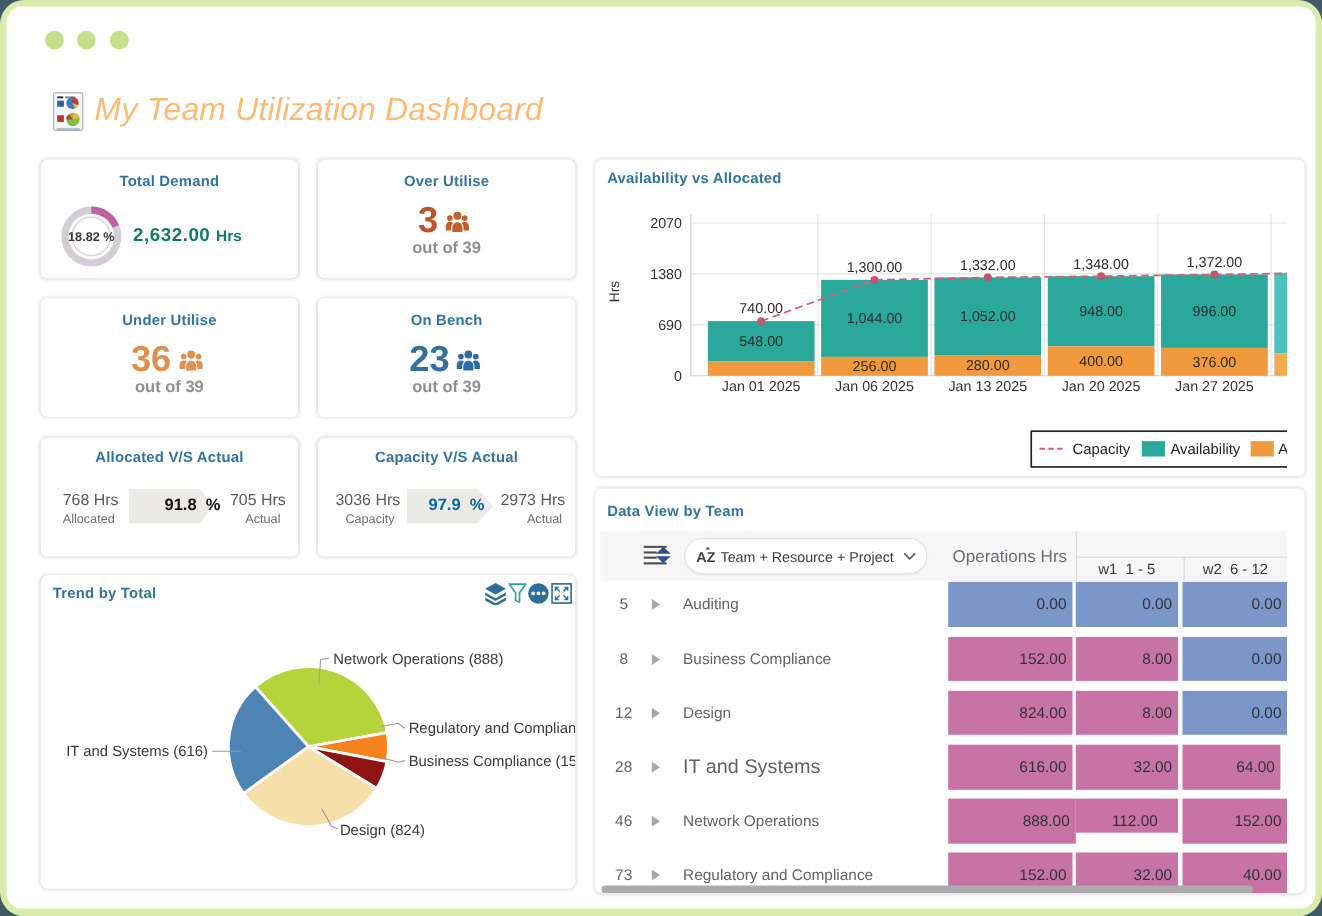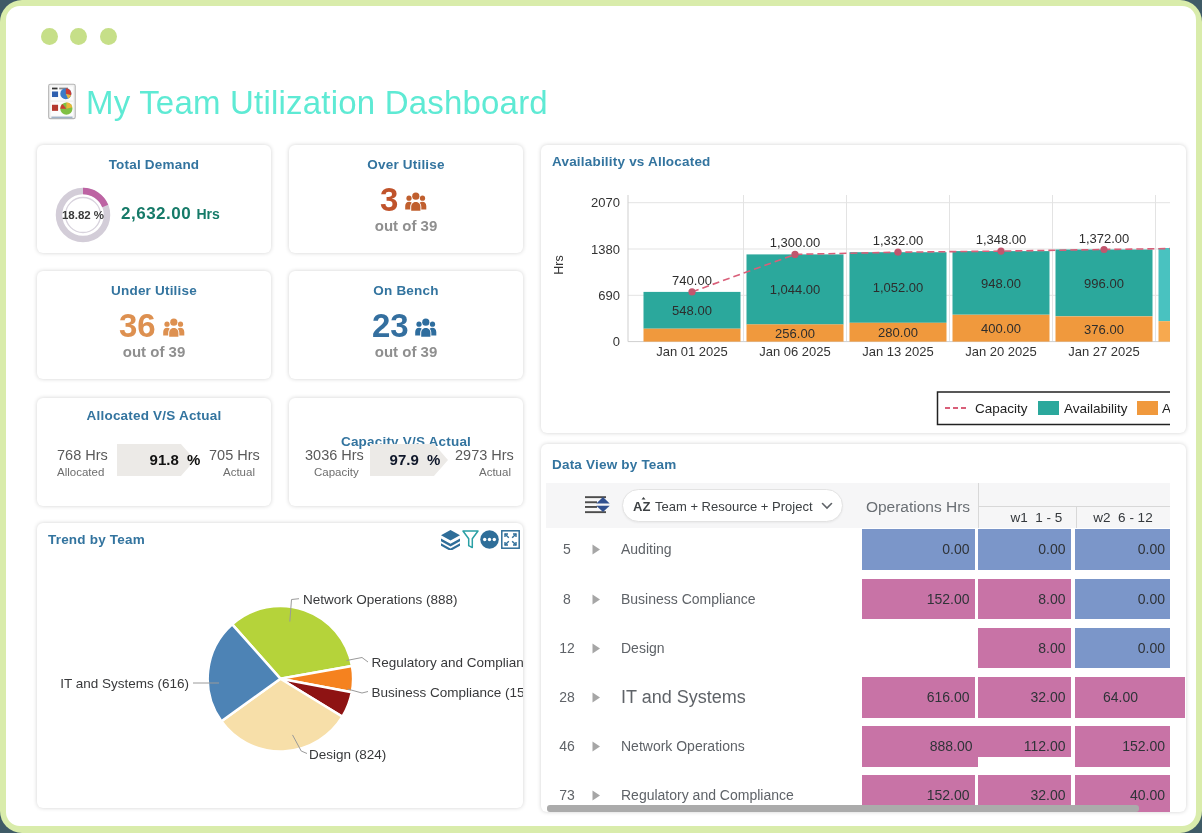--- a/index.html
+++ b/index.html
@@ -1,21 +1,21 @@
 <!DOCTYPE html>
 <html><head>
 <meta charset="utf-8">
 <style>
 * { margin:0; padding:0; box-sizing:border-box; }
 html,body { width:1202px; height:833px; }
 body { position:relative; background:#3f5b66; font-family:"Liberation Sans",sans-serif; overflow:hidden; }
 .frame { position:absolute; left:0; top:0; width:1202px; height:833px; background:#d9ecab; border-radius:22px; }
 .panel { position:absolute; left:6px; top:6px; width:1190px; height:820px; background:#ffffff; border-radius:14px; }
 .dot { position:absolute; width:17px; height:17px; border-radius:50%; background:#c6df88; top:28px; }
-.title { position:absolute; left:86px; top:84px; font-size:33px; font-weight:500; color:#5eead4; letter-spacing:0.2px; }
+.title { position:absolute; left:86px; top:84px; font-size:29px; font-weight:500; color:#fdba74; letter-spacing:0.2px;font-style:italic; }
 .card { position:absolute; background:#fff; border-radius:6px; box-shadow:0 0 4px rgba(0,0,0,0.18); overflow:hidden; }
 .chead { position:absolute; width:100%; text-align:center; font-size:13.5px; font-weight:bold; color:#33749f; letter-spacing:0.2px; }
 .lhead { position:absolute; left:11px; font-size:13.5px; font-weight:bold; color:#33749f; letter-spacing:0.2px; }
 .bignum { position:absolute; font-size:33px; font-weight:bold; line-height:1; }
 .outof { position:absolute; width:100%; text-align:center; font-size:15px; font-weight:bold; color:#8f8f8f; }
 .vs-val { position:absolute; font-size:14.5px; color:#5a5a5a; white-space:nowrap; }
 .vs-lab { position:absolute; font-size:11.5px; color:#6e6e6e; white-space:nowrap; }
 </style>
 </head>
 <body>
@@ -87,31 +87,31 @@
   <div class="chead" style="top:10px;">Allocated V/S Actual</div>
   <div class="vs-val" style="left:20px;top:49px;">768 Hrs</div>
   <div class="vs-lab" style="left:20px;top:68px;">Allocated</div>
   <div style="position:absolute;left:80px;top:46px;width:78px;height:32px;background:#eceae7;clip-path:polygon(0 0,82% 0,100% 50%,82% 100%,0 100%);"></div>
   <div style="position:absolute;left:98px;top:53px;width:56px;text-align:center;font-size:15px;font-weight:bold;color:#111;margin-left:12px;">91.8&nbsp;&nbsp;%</div>
   <div class="vs-val" style="left:172px;top:49px;">705 Hrs</div>
   <div class="vs-lab" style="left:186px;top:68px;">Actual</div>
 </div>
 
 <div class="card" id="c6" style="left:289px;top:398px;width:234px;height:108px;">
-  <div class="chead" style="top:10px;margin-top:26px;">Capacity V/S Actual</div>
+  <div class="chead" style="top:10px;">Capacity V/S Actual</div>
   <div class="vs-val" style="left:16px;top:49px;">3036 Hrs</div>
   <div class="vs-lab" style="left:25px;top:68px;">Capacity</div>
   <div style="position:absolute;left:81px;top:46px;width:78px;height:32px;background:#eceae7;clip-path:polygon(0 0,82% 0,100% 50%,82% 100%,0 100%);"></div>
-  <div style="position:absolute;left:98px;top:53px;width:56px;text-align:center;font-size:15px;font-weight:bold;color:#0f172a;">97.9&nbsp;&nbsp;%</div>
+  <div style="position:absolute;left:98px;top:53px;width:56px;text-align:center;font-size:15px;font-weight:bold;color:#0369a1;">97.9&nbsp;&nbsp;%</div>
   <div class="vs-val" style="left:166px;top:49px;">2973 Hrs</div>
   <div class="vs-lab" style="left:190px;top:68px;">Actual</div>
 </div>
 
 <div class="card" id="c7" style="left:37px;top:523px;width:486px;height:285px;">
-  <div class="lhead" style="top:9px;">Trend by Team</div>
+  <div class="lhead" style="top:9px;">Trend by Total</div>
   <div id="trendicons" style="position:absolute;left:403px;top:6px;width:80px;height:22px;">
     <svg style="position:absolute;left:1px;top:1px;" width="19" height="20" viewBox="0 0 19 20">
       <path d="M9.5,0 L19,5.2 9.5,10.4 0,5.2 Z" fill="#2f6e99"></path>
       <path d="M0,8.6 L9.5,13.8 19,8.6 19,11.2 9.5,16.4 0,11.2 Z" fill="#2f6e99"></path>
       <path d="M0,13.2 L9.5,18.4 19,13.2 19,15.8 9.5,21 0,15.8 Z" fill="#2f6e99"></path>
     </svg>
     <svg style="position:absolute;left:22px;top:1px;" width="17" height="19" viewBox="0 0 17 19">
       <path d="M1,1 H16 L10.3,8.8 V17.6 L6.7,15.7 V8.8 Z" fill="none" stroke="#2aa0a5" stroke-width="1.5" stroke-linejoin="round"></path>
     </svg>
     <svg style="position:absolute;left:40px;top:1px;" width="19" height="19" viewBox="0 0 19 19">
@@ -221,21 +221,21 @@
 </div>
 
 <div class="card" id="c9" style="left:541px;top:444px;width:645px;height:368px;">
   <div class="lhead" style="top:13px;">Data View by Team</div>
   <div id="tablearea" style="position:absolute;left:0;top:0;width:645px;height:368px;overflow:hidden;">
   <div style="position:absolute;left:5px;top:39px;width:624px;height:45px;background:#f6f6f7;"></div>
   <div style="position:absolute;left:436.7px;top:39px;width:1px;height:45px;background:#d8d8d8;"></div>
   <div style="position:absolute;left:436.7px;top:61.5px;width:192.3px;height:1px;background:#d8d8d8;"></div>
   <div style="position:absolute;left:535px;top:62px;width:1px;height:22px;background:#d8d8d8;"></div>
   <div style="position:absolute;left:320.5px;top:53.5px;width:113px;text-align:center;font-size:15.5px;color:#6a6f74;">Operations Hrs</div>
-  <div style="position:absolute;left:437.4px;top:66px;width:92px;text-align:center;font-size:13.5px;color:#33373b;margin-left:12px;">w1&nbsp; 1 - 5</div>
+  <div style="position:absolute;left:437.4px;top:66px;width:92px;text-align:center;font-size:13.5px;color:#33373b;">w1&nbsp; 1 - 5</div>
   <div style="position:absolute;left:535px;top:66px;width:94px;text-align:center;font-size:13.5px;color:#33373b;">w2&nbsp; 6 - 12</div>
   <svg style="position:absolute;left:44px;top:51px;" width="25" height="21" viewBox="0 0 25 21">
 <g fill="#4d4d4d">
 <rect x="0" y="1.2" width="21" height="1.9"></rect>
 <rect x="0" y="6.3" width="12" height="1.9"></rect>
 <rect x="0" y="11" width="12" height="1.9"></rect>
 <rect x="0" y="16.2" width="21" height="1.9"></rect>
 </g>
 <polygon points="11.3,8.4 24.7,8.4 18,2.1" fill="#31508f"></polygon>
 <polygon points="11.3,10.7 24.7,10.7 18,17" fill="#31508f"></polygon>
@@ -263,37 +263,38 @@
       </svg>
   <div style="position:absolute;left:80px;top:134.6px;height:40.5px;line-height:40.5px;font-size:14px;color:#5f6368;">Business Compliance</div>
   <div style="position:absolute;left:320.5px;top:134.6px;width:113px;height:40.5px;line-height:40.5px;background:#c873a6;text-align:right;padding-right:5px;font-size:14px;color:#2f3338;">152.00</div>
   <div style="position:absolute;left:437.4px;top:134.6px;width:92.2px;height:40.5px;line-height:40.5px;background:#c873a6;text-align:right;padding-right:5px;font-size:14px;color:#2f3338;">8.00</div>
   <div style="position:absolute;left:534px;top:134.6px;width:95px;height:40.5px;line-height:40.5px;background:#7b96c9;text-align:right;padding-right:5px;font-size:14px;color:#2f3338;">0.00</div>
   <div style="position:absolute;left:12px;top:183.8px;width:28px;height:40.5px;line-height:40.5px;text-align:center;font-size:14px;color:#5f6368;">12</div>
   <svg style="position:absolute;left:51px;top:198.8px;" width="9" height="11" viewBox="0 0 9 11">
         <polygon points="0.5,0.5 8,5.5 0.5,10.5" fill="#a6a6a6"></polygon>
       </svg>
   <div style="position:absolute;left:80px;top:183.8px;height:40.5px;line-height:40.5px;font-size:14px;color:#5f6368;">Design</div>
+  <div style="position:absolute;left:320.5px;top:183.8px;width:113px;height:40.5px;line-height:40.5px;background:#c873a6;text-align:right;padding-right:5px;font-size:14px;color:#2f3338;">824.00</div>
   <div style="position:absolute;left:437.4px;top:183.8px;width:92.2px;height:40.5px;line-height:40.5px;background:#c873a6;text-align:right;padding-right:5px;font-size:14px;color:#2f3338;">8.00</div>
   <div style="position:absolute;left:534px;top:183.8px;width:95px;height:40.5px;line-height:40.5px;background:#7b96c9;text-align:right;padding-right:5px;font-size:14px;color:#2f3338;">0.00</div>
   <div style="position:absolute;left:12px;top:233.0px;width:28px;height:40.5px;line-height:40.5px;text-align:center;font-size:14px;color:#5f6368;">28</div>
   <svg style="position:absolute;left:51px;top:248.0px;" width="9" height="11" viewBox="0 0 9 11">
         <polygon points="0.5,0.5 8,5.5 0.5,10.5" fill="#a6a6a6"></polygon>
       </svg>
   <div style="position:absolute;left:80px;top:233.0px;height:40.5px;line-height:40.5px;font-size:18px;color:#5f6368;">IT and Systems</div>
   <div style="position:absolute;left:320.5px;top:233.0px;width:113px;height:40.5px;line-height:40.5px;background:#c873a6;text-align:right;padding-right:5px;font-size:14px;color:#2f3338;padding-left:22px;">616.00</div>
   <div style="position:absolute;left:437.4px;top:233.0px;width:92.2px;height:40.5px;line-height:40.5px;background:#c873a6;text-align:right;padding-right:5px;font-size:14px;color:#2f3338;">32.00</div>
-  <div style="position:absolute;left:534px;top:233.0px;width:110px;height:40.5px;line-height:40.5px;background:#c873a6;padding-right:5px;font-size:14px;color:#2f3338;padding-left:28px;">64.00</div>
+  <div style="position:absolute;left:534px;top:233.0px;width:89px;height:40.5px;line-height:40.5px;background:#c873a6;text-align:right;padding-right:5px;font-size:14px;color:#2f3338;padding-left:28px;">64.00</div>
   <div style="position:absolute;left:12px;top:282.2px;width:28px;height:40.5px;line-height:40.5px;text-align:center;font-size:14px;color:#5f6368;">46</div>
   <svg style="position:absolute;left:51px;top:297.2px;" width="9" height="11" viewBox="0 0 9 11">
         <polygon points="0.5,0.5 8,5.5 0.5,10.5" fill="#a6a6a6"></polygon>
       </svg>
   <div style="position:absolute;left:80px;top:282.2px;height:40.5px;line-height:40.5px;font-size:14px;color:#5f6368;">Network Operations</div>
   <div style="position:absolute;left:320.5px;top:282.2px;width:116px;height:40.5px;line-height:40.5px;background:#c873a6;text-align:right;padding-right:5px;font-size:14px;color:#2f3338;">888.00</div>
-  <div style="position:absolute;left:437.4px;top:282.2px;width:92.2px;height:31px;line-height:40.5px;background:#c873a6;text-align:right;padding-right:5px;font-size:14px;color:#2f3338;">112.00</div>
+  <div style="position:absolute;left:437.4px;top:282.2px;width:92.2px;height:31px;line-height:40.5px;background:#c873a6;text-align:right;padding-right:18px;font-size:14px;color:#2f3338;">112.00</div>
   <div style="position:absolute;left:534px;top:282.2px;width:95px;height:40.5px;line-height:40.5px;background:#c873a6;text-align:right;padding-right:5px;font-size:14px;color:#2f3338;">152.00</div>
   <div style="position:absolute;left:12px;top:331.4px;width:28px;height:40.5px;line-height:40.5px;text-align:center;font-size:14px;color:#5f6368;">73</div>
   <svg style="position:absolute;left:51px;top:346.4px;" width="9" height="11" viewBox="0 0 9 11">
         <polygon points="0.5,0.5 8,5.5 0.5,10.5" fill="#a6a6a6"></polygon>
       </svg>
   <div style="position:absolute;left:80px;top:331.4px;height:40.5px;line-height:40.5px;font-size:14px;color:#5f6368;">Regulatory and Compliance</div>
   <div style="position:absolute;left:320.5px;top:331.4px;width:113px;height:40.5px;line-height:40.5px;background:#c873a6;text-align:right;padding-right:5px;font-size:14px;color:#2f3338;">152.00</div>
   <div style="position:absolute;left:437.4px;top:331.4px;width:92.2px;height:40.5px;line-height:40.5px;background:#c873a6;text-align:right;padding-right:5px;font-size:14px;color:#2f3338;">32.00</div>
   <div style="position:absolute;left:534px;top:331.4px;width:95px;height:40.5px;line-height:40.5px;background:#c873a6;text-align:right;padding-right:5px;font-size:14px;color:#2f3338;">40.00</div>
   <div style="position:absolute;left:6px;top:361px;width:592px;height:6.5px;background:#ababab;border-radius:3px;"></div>

